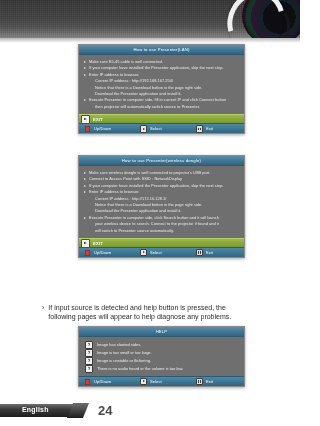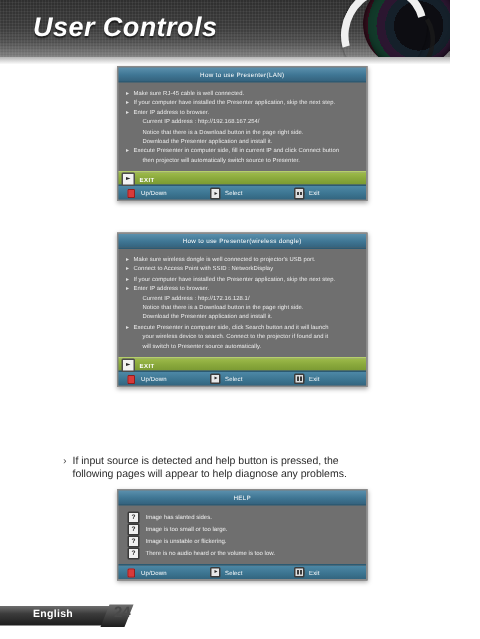--- a/index.html
+++ b/index.html
@@ -169,29 +169,28 @@
   .foot-lang{
     position:absolute;left:22px;top:2px;
     font-size:7px;color:#ffffff;font-weight:bold;letter-spacing:.2px;
   }
   .foot-slash{
     position:absolute;left:70px;top:-1px;width:16px;height:15px;
     background:linear-gradient(180deg,#6e6e6e,#1d1d1d);
     transform:skewX(-22deg);
   }
   .foot-page{
-    position:absolute;left:76px;top:-1px;
-    font-size:10px;color:#4a4a4a;font-weight:bold;
+    position:absolute;left:98px;top:-1px;
+    font-size:13px;color:#4a4a4a;font-weight:bold;
   }
 </style>
 </head>
 <body>
 
 <div class="header">
-  <div class="header-title">User Controls</div>
   <div class="lens"></div>
   <div class="lens-ring"></div>
   <div class="lens-ring2"></div>
 </div>
 <div class="header-shadow"></div>
 
 <div class="osd" id="osd-lan" style="left:78px;top:44px;width:165px;">
   <div class="osd-title">How to use Presenter(LAN)</div>
   <div class="osd-body" id="lan-lines">
       <div class="line">

